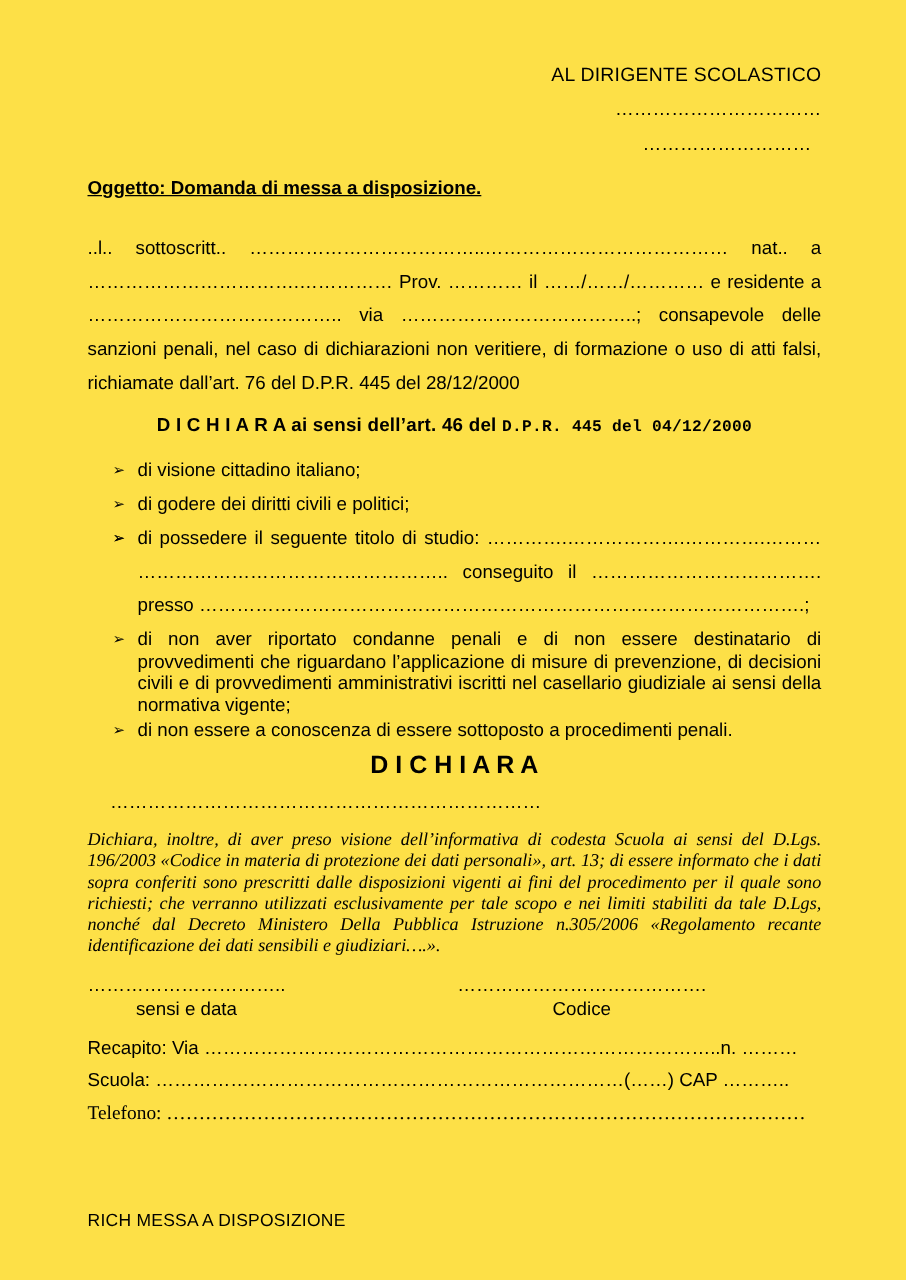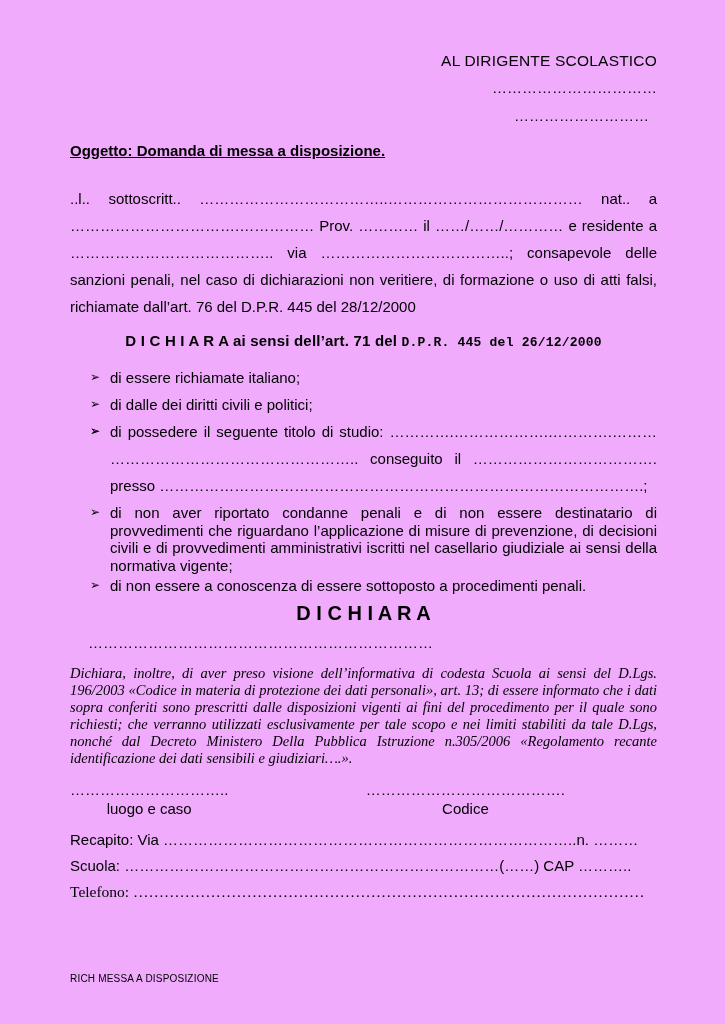--- a/index.html
+++ b/index.html
@@ -1,17 +1,17 @@
 <!DOCTYPE html>
 <html><head>
 <meta charset="utf-8">
 <style>
   html,body{margin:0;padding:0;background:#ffffff;}
   .page{
-    width:725px;height:1024px;background:#f0abfc;color:#000;
+    width:725px;height:1024px;background:#fde047;color:#000;
     font-family:"Liberation Sans",sans-serif;font-size:15px;
     padding:48px 68px 16px 70px;box-sizing:border-box;
     position:relative;overflow:hidden;
   }
   .header{text-align:right;}
   .recipient{font-size:15.5px;line-height:26px;letter-spacing:.2px;}
   .dots-line{line-height:28px;}
   .dots-line.second{padding-right:8px;}
   .subject{margin-top:12px;font-weight:bold;text-decoration:underline;}
   .intro{margin:26px 0 0 0;text-align:justify;line-height:27px;}
@@ -29,49 +29,49 @@
     font-size:14.5px;line-height:17px;text-align:justify;}
   .sig-row{display:flex;margin-top:13px;}
   .sig-block{text-align:center;}
   .sig-block.right{margin-left:auto;margin-right:92px;}
   .sig-dots{line-height:19px;}
   .sig-label{line-height:19px;}
   .contact{margin:7px 0 0 0;line-height:19px;}
   .contact.first{margin-top:12px;}
   .contact .bold{font-weight:normal;}
   .contact.serif{font-family:"Liberation Serif",serif;font-size:15.5px;}
-  .footer{position:absolute;left:70px;bottom:40px;font-size:10px;letter-spacing:.2px;}
+  .footer{position:absolute;left:70px;bottom:40px;font-size:14px;letter-spacing:.2px;}
 </style>
 </head>
 <body>
 
 <div class="page">
 
   <div class="header">
     <div class="recipient">AL DIRIGENTE SCOLASTICO</div>
     <div class="dots-line">……………………………</div>
     <div class="dots-line second">………………………</div>
   </div>
 
   <div class="subject">Oggetto:  Domanda di messa a disposizione.</div>
 
   <p class="intro">..l.. sottoscritt.. ………………………………..………………………………… nat.. a …………………………….…………… Prov. ………… il ……/……/………… e residente a ………………………………….. via ………………………………..; consapevole delle sanzioni penali, nel caso di dichiarazioni non veritiere, di formazione o uso di atti falsi, richiamate dall’art. 76 del D.P.R. 445 del 28/12/2000</p>
 
   <div class="decl-title">
-    <span>D I C H I A R A   ai sensi dell’art. 71 del </span><span class="mono">D.P.R. 445 del 26/12/2000</span>
+    <span>D I C H I A R A   ai sensi dell’art. 46 del </span><span class="mono">D.P.R. 445 del 04/12/2000</span>
   </div>
 
   <ul class="decl-list">
     <li>
       <span class="bullet">➢</span>
-      <span>di essere richiamate italiano;</span>
+      <span>di visione cittadino italiano;</span>
     </li>
     <li>
       <span class="bullet">➢</span>
-      <span>di dalle dei diritti civili e politici;</span>
+      <span>di godere dei diritti civili e politici;</span>
     </li>
     <li>
       <span class="bullet">➢</span>
     </li>
     <li>
       <span class="bullet">➢</span>
       <span>di possedere il seguente titolo di studio: ………….……………….………….……… ………………………………………….. conseguito il ………………………………. presso …………………………………………………………………………………….;</span>
     </li>
     <li class="tight">
       <span class="bullet">➢</span>
@@ -85,21 +85,21 @@
 
   <div class="decl-title2">D I C H I A R A</div>
 
   <p class="avail-dots">……………………………………………………………</p>
 
   <p class="privacy">Dichiara, inoltre,  di aver preso visione dell’informativa di codesta Scuola ai sensi  del  D.Lgs. 196/2003 «Codice in materia di protezione dei dati personali», art. 13; di essere informato che i dati sopra conferiti sono prescritti dalle disposizioni vigenti ai fini del procedimento per il quale sono richiesti; che verranno utilizzati esclusivamente per tale scopo e nei limiti stabiliti da tale D.Lgs, nonché dal  Decreto Ministero Della Pubblica Istruzione  n.305/2006 «Regolamento recante identificazione dei dati sensibili e giudiziari….».</p>
 
   <div class="sig-row">
     <div class="sig-block">
       <div class="sig-dots">…………………………..</div>
-      <div class="sig-label">luogo e caso</div>
+      <div class="sig-label">sensi e data</div>
     </div>
     <div class="sig-block right">
       <div class="sig-dots">………………………………….</div>
       <div class="sig-label">Codice</div>
     </div>
   </div>
 
   <p class="contact first">
     <span class="bold">Recapito:</span><span> Via ………………………………………………………………………..n. ………</span>
   </p>

